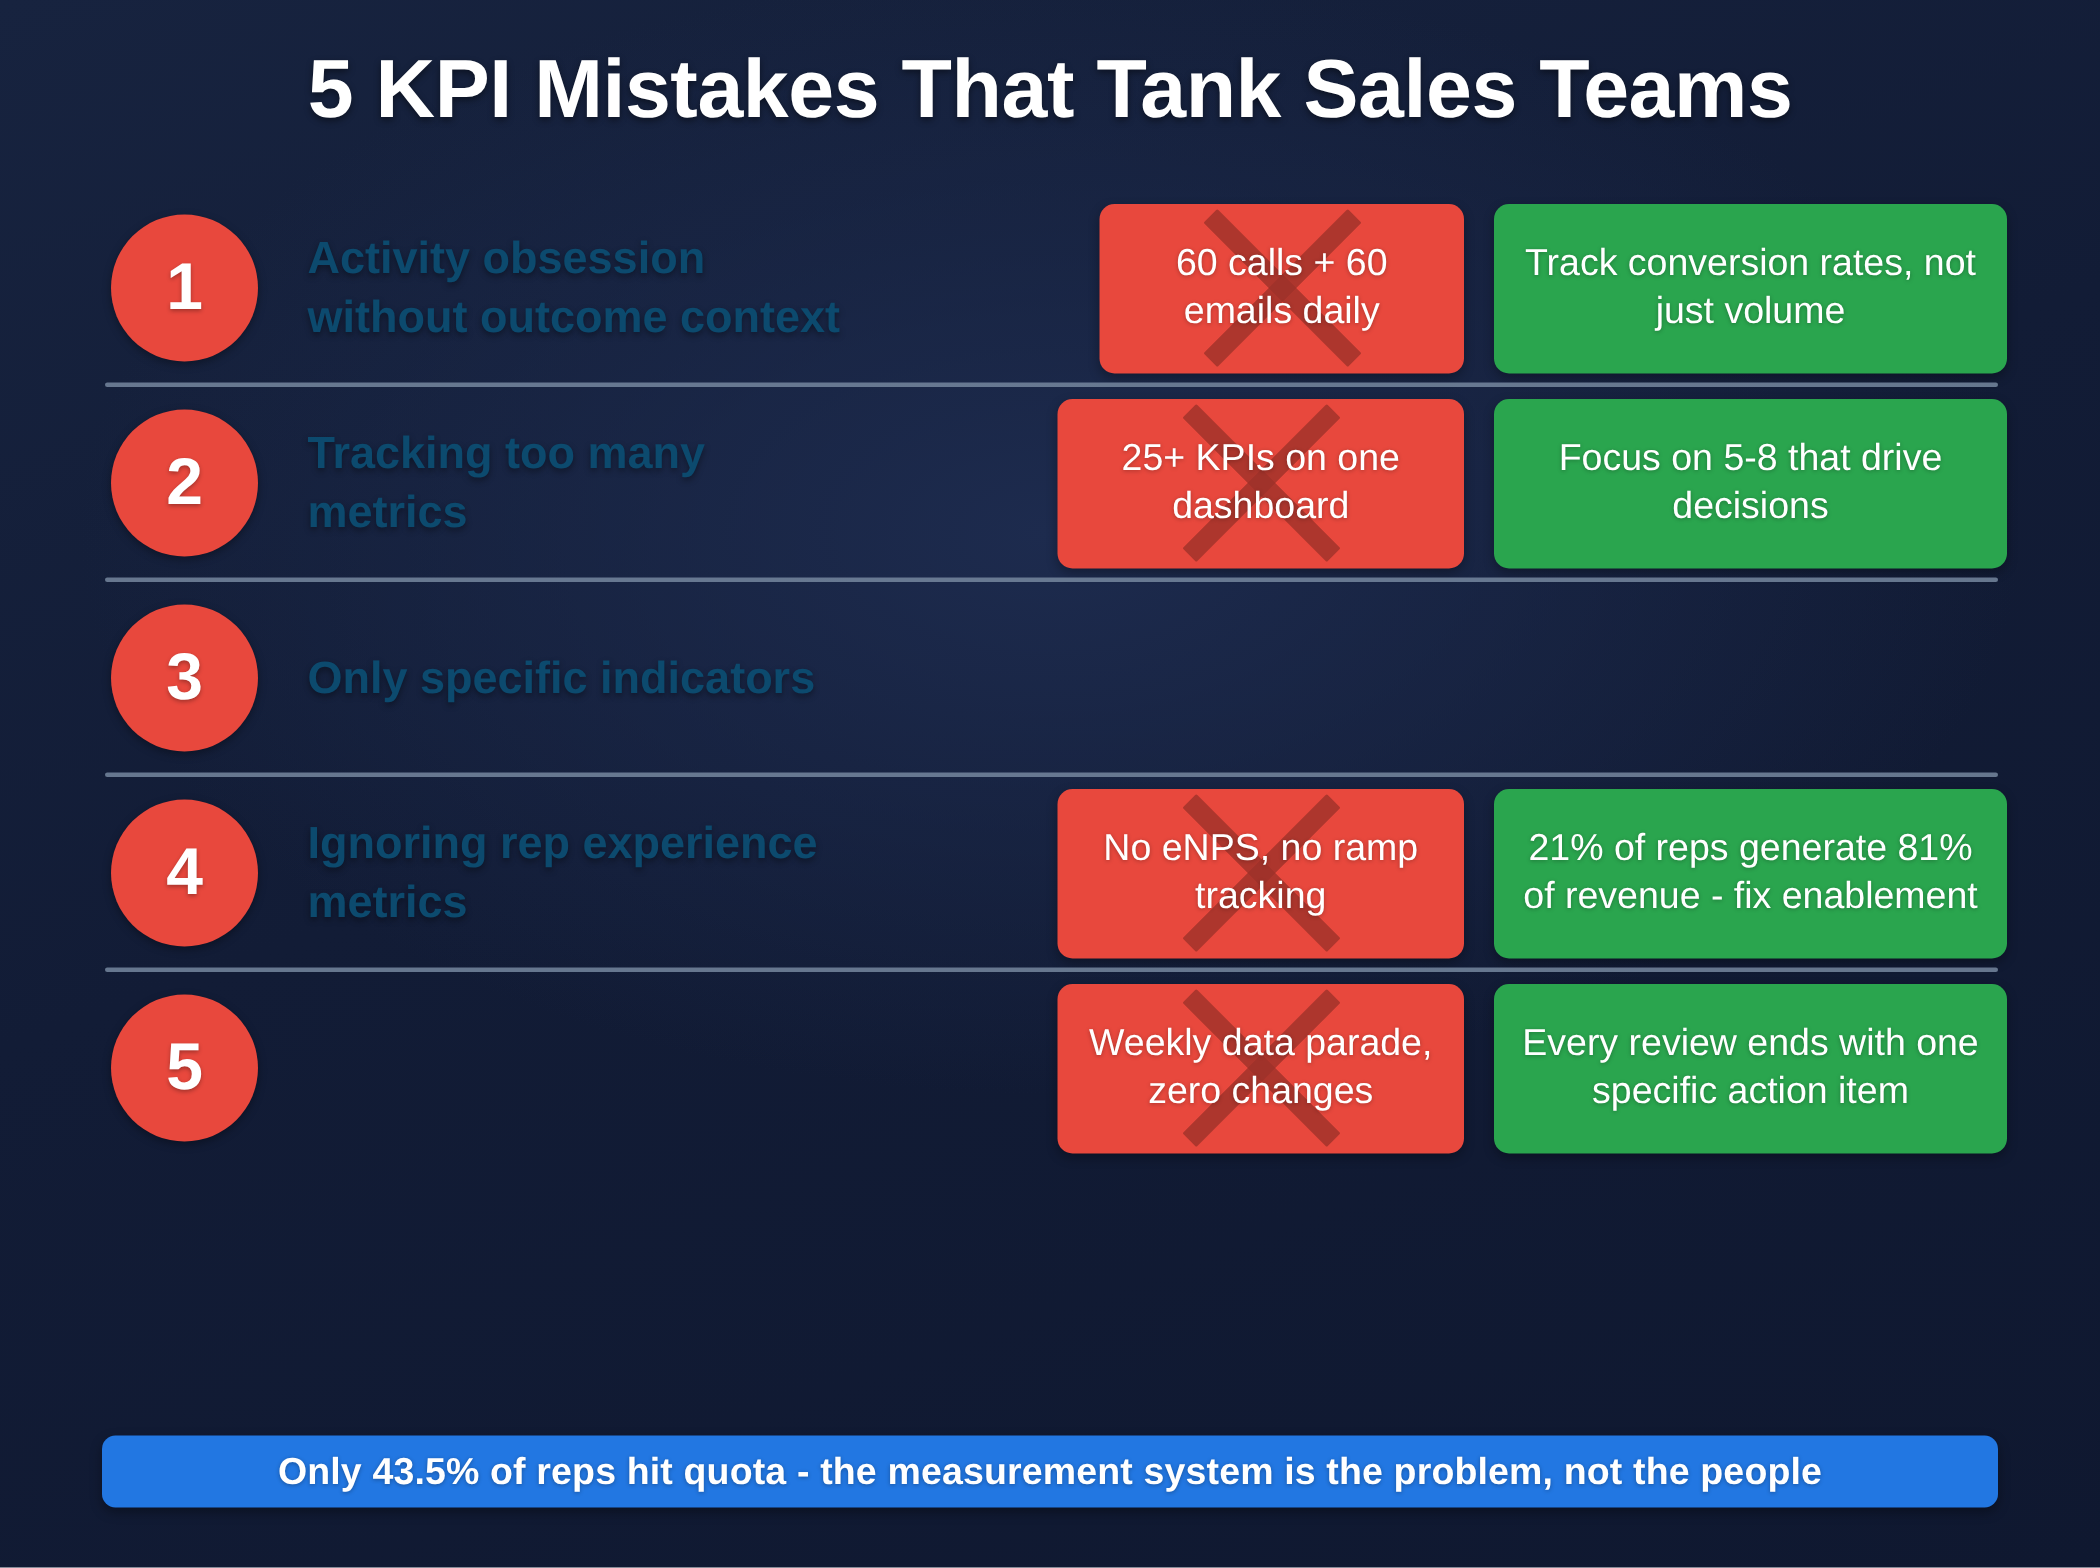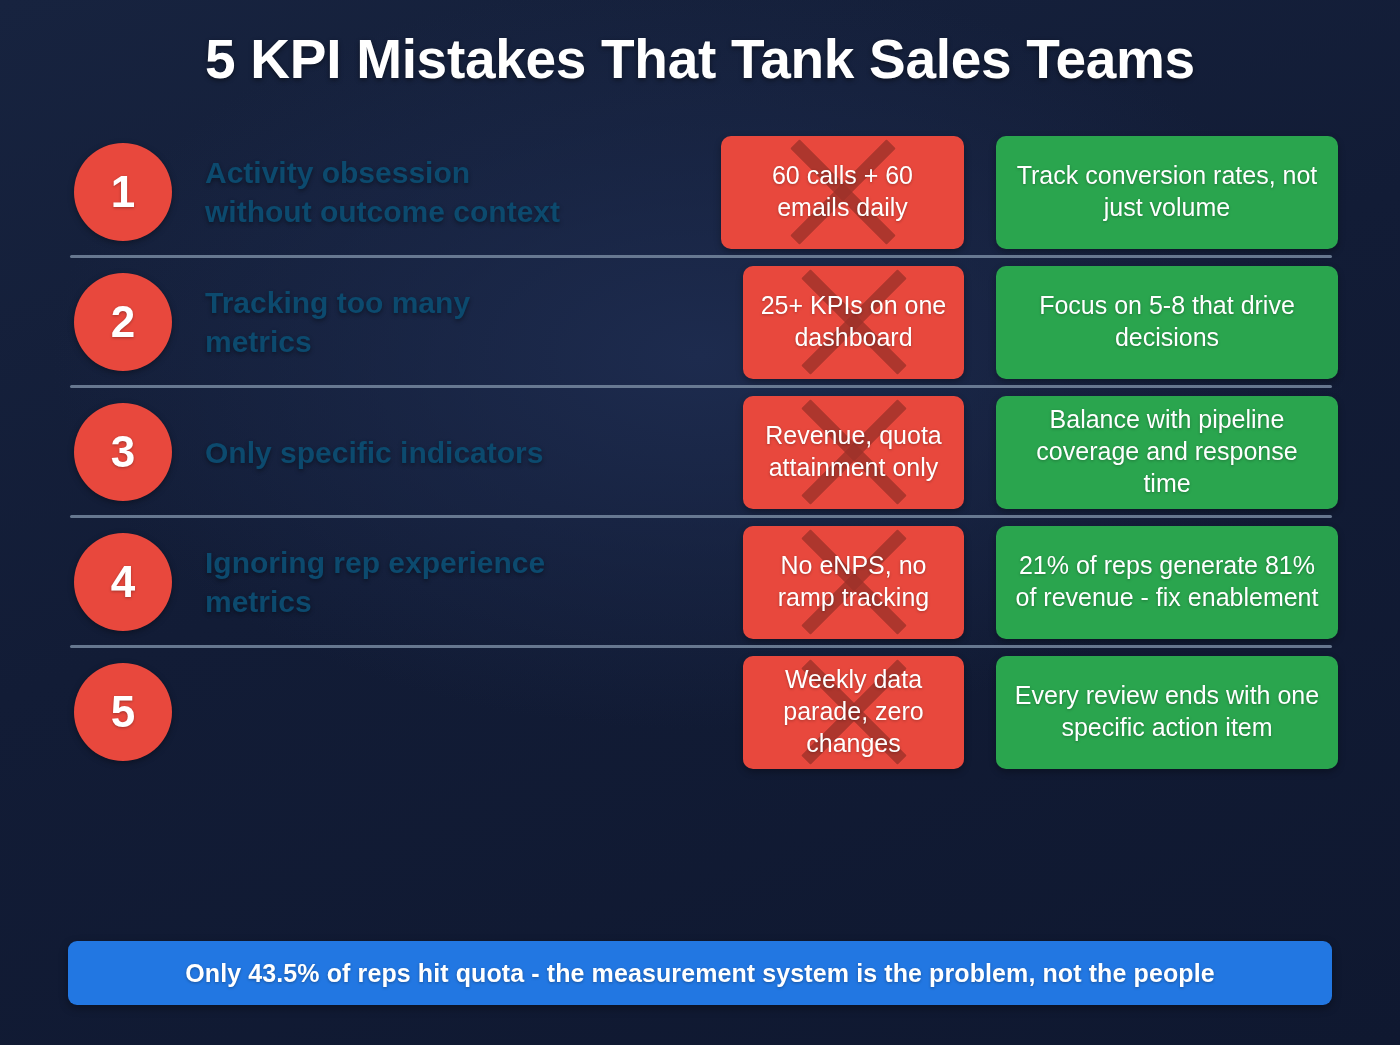--- a/index.html
+++ b/index.html
@@ -89,21 +89,21 @@
     color:#0c4a6e;
     text-shadow:0 2px 4px rgba(0,0,0,0.40);
   }
 
   
   .cards {
     flex:1 1 auto;
     display:flex;
     align-items:center;
     justify-content:flex-end;
-    gap:32px;
+    gap:20px;
     height:100%;
   }
 
   .card {
     height:113px;
     border-radius:10px;
     display:flex;
     align-items:center;
     justify-content:center;
     text-align:center;
@@ -111,21 +111,21 @@
     font-size:25px;
     line-height:1.27;
     color:#ffffff;
     position:relative;
     box-shadow:0 3px 7px rgba(0,0,0,0.30);
     text-shadow:0 1px 3px rgba(0,0,0,0.28);
   }
 
   .card.bad {
     background:#e8483d;
-    width:221px;
+    width:271px;
     overflow:hidden;
   }
   .card.bad.narrow { width:243px; }
 
   .card.good {
     background:#2aa54e;
     width:342px;
   }
 
   
@@ -152,21 +152,21 @@
   .xmark span:nth-child(2){ transform:translate(-50%,-50%) rotate(-45deg); }
 
   .card-text { position:relative; z-index:2; }
 
   
   .footer {
     position:absolute;
     left:68px;
     right:68px;
     bottom:40px;
-    height:64px;
+    height:48px;
     background:#2277e2;
     border-radius:9px;
     display:flex;
     align-items:center;
     justify-content:center;
     font-size:25px;
     font-weight:bold;
     color:#ffffff;
     letter-spacing:0.1px;
     box-shadow:0 3px 8px rgba(0,0,0,0.35);
@@ -218,32 +218,20 @@
           <span class="card-text">Focus on 5-8 that drive decisions</span>
         </div>
       </div>
     </div>
 
     <div class="row">
       <div class="badge">
         <span>3</span>
       </div>
       <div class="mistake-label">Only specific indicators</div>
-      <div class="cards">
-        <div class="card bad">
-          <span class="xmark">
-              <span></span>
-              <span></span>
-            </span>
-          <span class="card-text">Revenue, quota attainment only</span>
-        </div>
-        <div class="card good">
-          <span class="card-text">Balance with pipeline coverage and response time</span>
-        </div>
-      </div>
     </div>
 
     <div class="row">
       <div class="badge">
         <span>4</span>
       </div>
       <div class="mistake-label">Ignoring rep experience metrics</div>
       <div class="cards">
         <div class="card bad">
           <span class="xmark">

